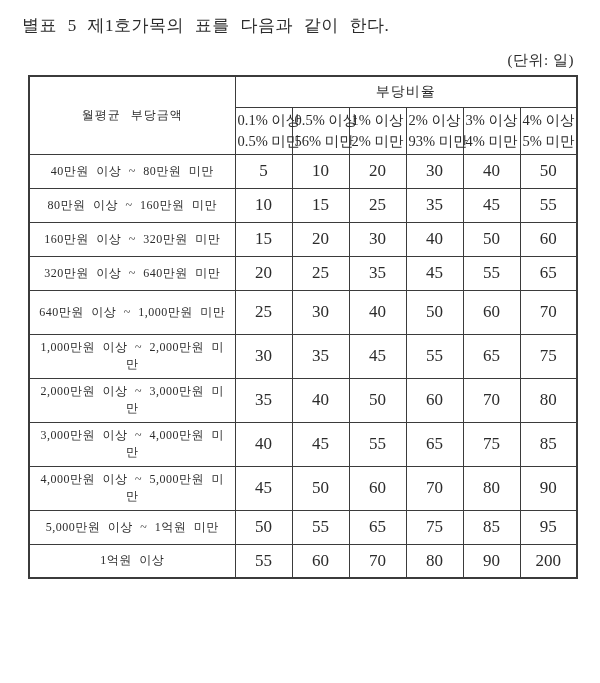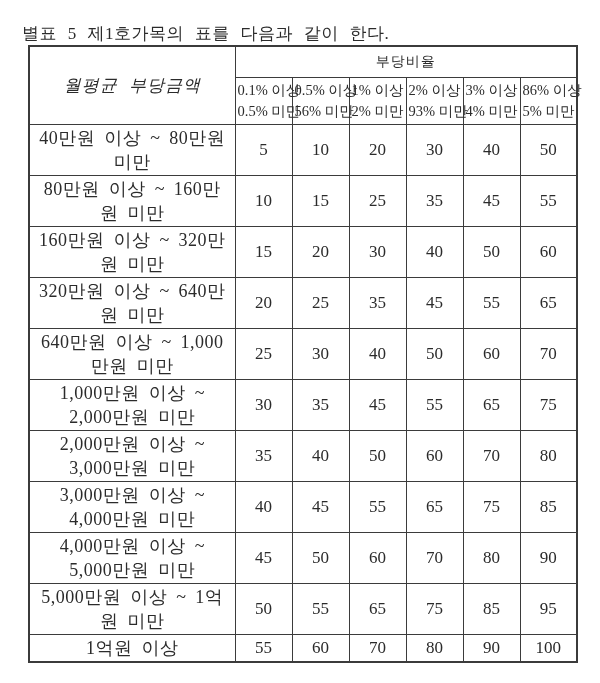--- a/index.html
+++ b/index.html
@@ -4,21 +4,21 @@
 <style>
   * { box-sizing: border-box; }
   html, body {
     margin: 0; padding: 0;
     width: 600px; height: 683px;
     background: #ffffff;
     font-family: "Liberation Serif", "DejaVu Serif", serif;
     color: #2b2b2b;
     overflow: hidden;
   }
-  .page { padding: 14px 22px 0 22px; }
+  .page { padding: 6px 22px 0 22px; }
 
   .intro {
     margin: 8px 0 0 0;
     font-size: 17px;
     letter-spacing: 0.5px;
     word-spacing: 6px;
     white-space: nowrap;
   }
 
   .unit-label {
@@ -36,53 +36,53 @@
     border: 2px solid #3b3b3b;
   }
   table.penalty th, table.penalty td {
     border: 1px solid #3b3b3b;
     font-weight: normal;
     text-align: center;
     vertical-align: middle;
     padding: 1px 2px;
   }
   th.corner {
-    font-size: 17px;
+    font-size: 12px;
     word-spacing: 6px;
     letter-spacing: 1px;
-    font-style: italic;
   }
   th.group {
     height: 31px;
     font-size: 14px;
     letter-spacing: 1px;
   }
   th.subhead { height: 47px; padding: 2px 0; }
   th.subhead .sh-line {
     font-size: 14.5px;
     line-height: 21px;
     white-space: nowrap;
   }
   tbody th.row-label {
-    font-size: 18px;
+    font-size: 12px;
     word-spacing: 4px;
     letter-spacing: 0.5px;
     padding: 1px 8px;
   }
   tbody td.val { font-size: 17px; }
-  tbody tr.single { height: 27px; }
+  tbody tr.single { height: 34px; }
   tbody tr.tall { height: 44px; margin-left: 28px; }
 </style>
 </head>
 <body>
 
 <div class="page">
 
   <p class="intro">별표 5 제1호가목의 표를 다음과 같이 한다.</p>
 
+  <div class="unit-label">(단위: 일)</div>
 
   <table class="penalty">
     <colgroup>
       <col style="width:206px">
       <col style="width:57px">
         <col style="width:57px">
         <col style="width:57px">
       <col style="width:57px">
         <col style="width:57px">
         <col style="width:57px">
@@ -107,21 +107,21 @@
           </th>
           <th class="subhead">
             <div class="sh-line">2% 이상</div>
             <div class="sh-line">93% 미만</div>
           </th>
           <th class="subhead">
             <div class="sh-line">3% 이상</div>
             <div class="sh-line">4% 미만</div>
           </th>
           <th class="subhead">
-            <div class="sh-line">86% 이상</div>
+            <div class="sh-line">4% 이상</div>
             <div class="sh-line">5% 미만</div>
           </th>
         </tr>
     </thead>
     <tbody id="table-body">
         <tr class="single">
           <th class="row-label">40만원 이상 ~ 80만원 미만</th>
           <td class="val">5</td>
           <td class="val">10</td>
           <td class="val">20</td>
@@ -210,18 +210,18 @@
           <td class="val">85</td>
           <td class="val">95</td>
         </tr>
         <tr class="single">
           <th class="row-label">1억원 이상</th>
           <td class="val">55</td>
           <td class="val">60</td>
           <td class="val">70</td>
           <td class="val">80</td>
           <td class="val">90</td>
-          <td class="val">100</td>
+          <td class="val">200</td>
         </tr>
       </tbody>
   </table>
 
 </div>
 
 </body></html>

